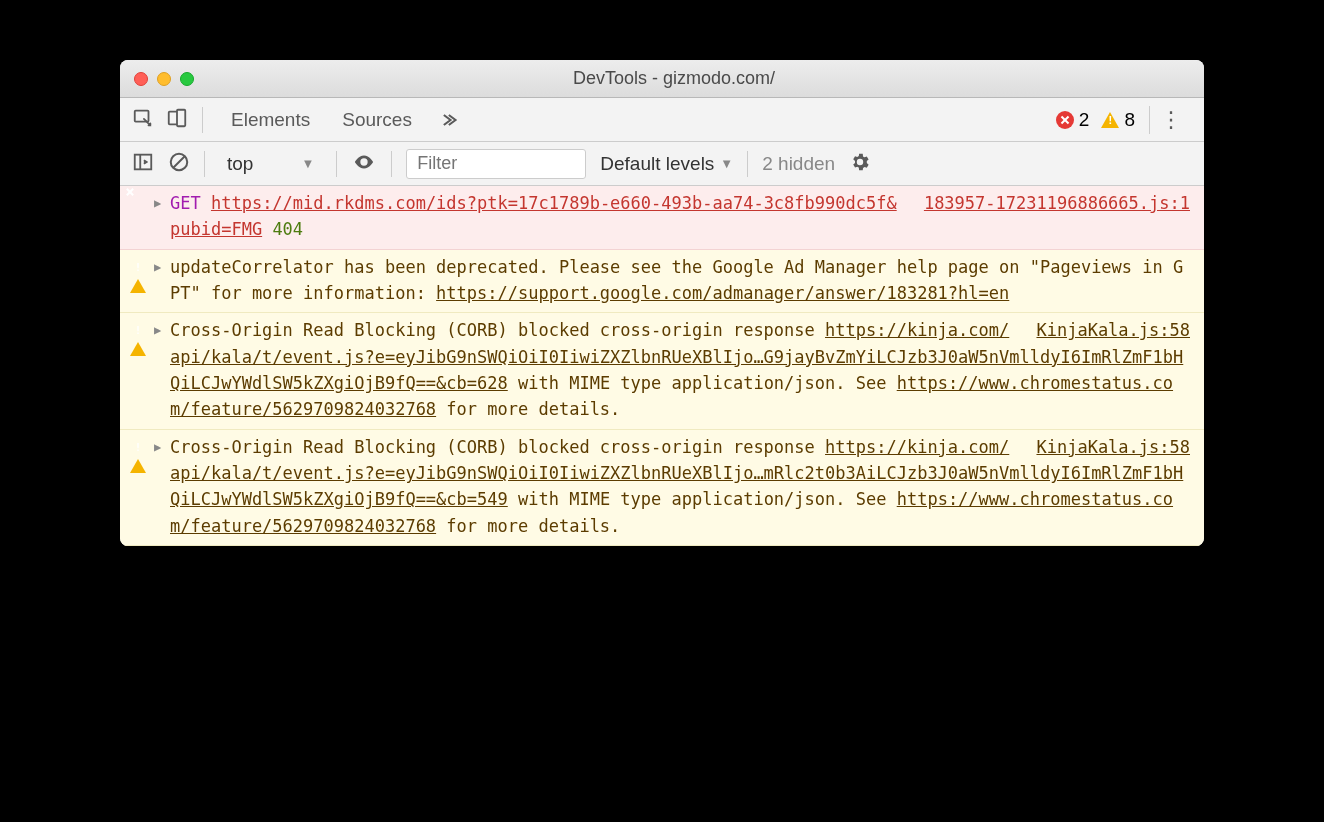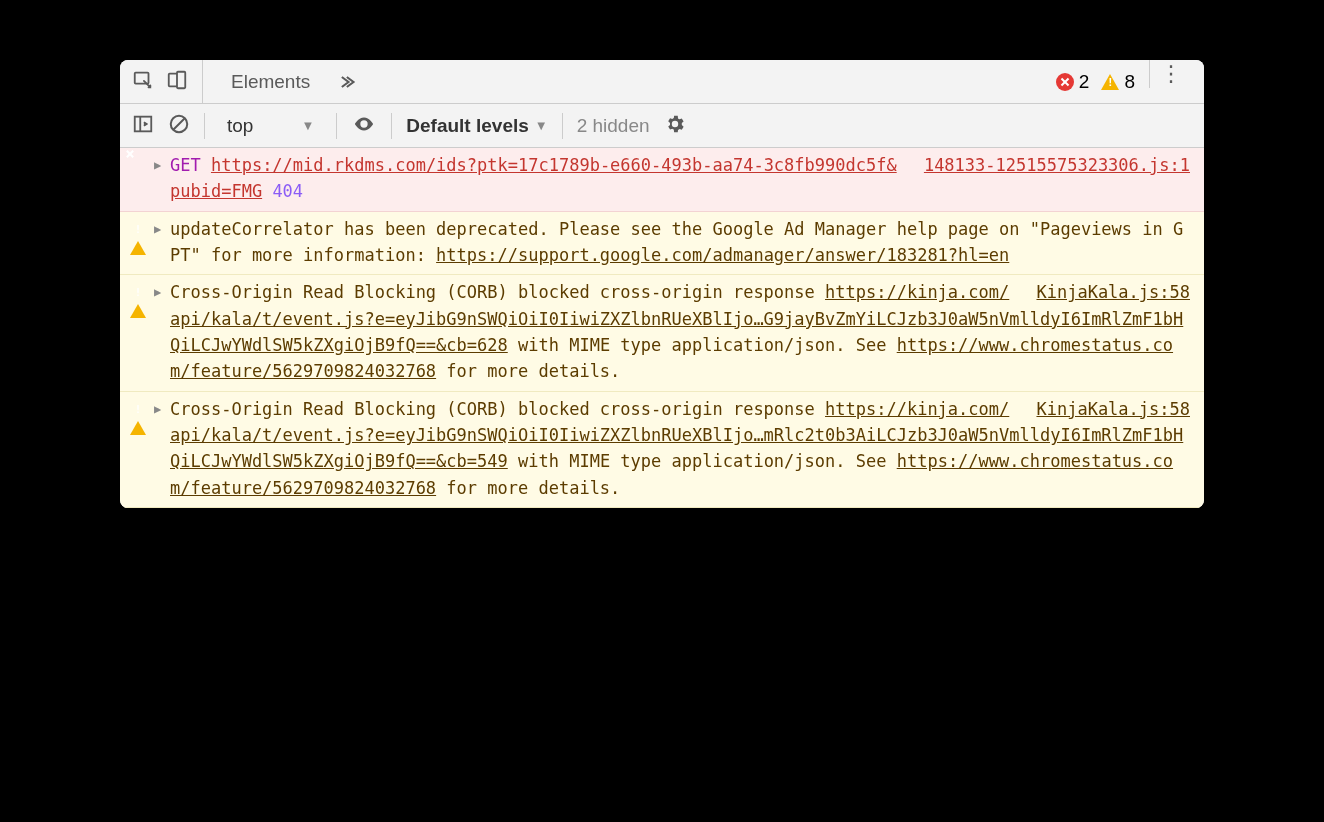--- a/index.html
+++ b/index.html
@@ -32,20 +32,21 @@
 .tl { width: 14px; height: 14px; border-radius: 50%; }
 .tl.red { background: #ff5f57; border: 0.5px solid #e14038; }
 .tl.yellow { background: #ffbd2e; border: 0.5px solid #dfa023; }
 .tl.green { background: #28c940; border: 0.5px solid #17a92c; }
 .title { flex: 1; text-align: center; font-size: 18px; color: #4a4a4a; font-weight: 400; margin-right: 50px; }
 .tabbar {
   height: 44px;
   background: #f3f3f3;
   border-bottom: 1px solid #ccc;
   display: flex;
+  align-items: center;
   padding: 0 12px;
 }
 .tab-icons { display: flex; align-items: center; gap: 12px; padding-right: 14px; border-right: 1px solid #ccc; margin-right: 12px; }
 .tab-icons svg { width: 22px; height: 22px; }
 .tabs { display: flex; height: 100%; align-items: stretch; }
 .tab { padding: 0 16px; display: flex; align-items: center; font-size: 19px; color: #5a5a5a; cursor: pointer; }
 .tab.active { color: #1a73e8; border-bottom: 3px solid #1a73e8; font-weight: 400; }
 .more-tabs { padding: 0 10px; display: flex; align-items: center; color: #5a5a5a; cursor: pointer; }
 .spacer { flex: 1; }
 .badges { display: flex; align-items: center; gap: 12px; font-size: 19px; }
@@ -58,21 +59,21 @@
 .icon-warn::after { content:'!'; position:absolute; top:2px; left:-3px; width:6px; text-align:center; color:#fff; font-size:11px; font-weight:bold; }
 .kebab { padding: 0 10px; cursor:pointer; color:#5a5a5a; font-size: 22px; border-left: 1px solid #ccc; margin-left: 14px; height: 28px; display:flex; align-items:center; }
 .filterbar {
   height: 44px; background:#f3f3f3; border-bottom:1px solid #ccc;
   display:flex; align-items:center; padding: 0 12px; gap: 14px;
 }
 .filterbar .sep { width:1px; height:26px; background:#ccc; }
 .ctx-select { display:flex; align-items:center; gap:48px; font-size:19px; color:#333; padding: 0 8px; cursor:pointer; }
 .ctx-select .caret { color:#888; font-size:13px; }
 .filter-input { border:1px solid #ccc; border-radius:3px; padding:4px 10px; font-size:18px; color:#777; width:180px; height: 30px; background:#fff; }
-.level-select { display:flex; align-items:center; gap:6px; font-size:19px; color:#333; cursor:pointer;font-weight:bold; }
+.level-select { display:flex; align-items:center; gap:6px; font-size:19px; color:#333; cursor:pointer; }
 .hidden-count { color:#888; font-size:19px; }
 .gear { cursor:pointer; color:#5a5a5a; }
 .sidebar-icon { cursor:pointer; }
 .clear-icon { cursor:pointer; }
 .eye-icon { cursor:pointer; color:#5a5a5a; }
 .log-area { font-family: Menlo, Monaco, Consolas, monospace; font-size: 17px; line-height: 1.55; }
 .msg { display:flex; padding: 4px 4px 6px 10px; border-bottom:1px solid #e8e8b8; }
 .msg.error { background:#fdeded; border-bottom-color:#f3d3d3; }
 .msg.warn { background:#fffbe5; border-bottom-color:#f0eac0; }
 .msg .msg-icon { width:24px; flex-shrink:0; padding-top:2px; }
@@ -83,46 +84,55 @@
 .msg .expand { width:16px; flex-shrink:0; color:#888; font-size:12px; padding-top:4px; cursor:pointer; }
 .msg .content { flex:1; padding-right: 10px; word-break: break-all; }
 .msg.error .content { color:#c4362f; }
 .msg.warn .content { color:#5c3c00; }
 .msg .link { text-decoration: underline; }
 .msg.error .link { color:#c4362f; }
 .msg.warn .link { color:#5c3c00; }
 .msg .src-link { text-decoration: underline; }
 .msg.error .src-link { color:#c4362f; }
 .msg.warn .src-link { color:#5c3c00; }
-.status-404 { color:#8b5cf6; font-weight: normal; }
+.status-404 { color:#4d7c0f; font-weight: normal; }
 .get-label { color:#a21caf; }
 </style>
 </head>
 <body>
 
 <div class="window">
 
+  <div class="titlebar">
+    <div class="traffic-lights">
+      <div class="tl red"></div>
+      <div class="tl yellow"></div>
+      <div class="tl green"></div>
+    </div>
+    <div class="title">DevTools - gizmodo.com/</div>
+  </div>
 
   <div class="tabbar">
     <div class="tab-icons">
       <span>
         <svg viewBox="0 0 24 24" fill="none" stroke="#5a5a5a" stroke-width="2">
             <rect x="3" y="4" width="15" height="12" rx="1"></rect>
             <path d="M13 13 L20 20 M18 20 L20 20 L20 18" stroke-linecap="round"></path>
           </svg>
       </span>
       <span>
         <svg viewBox="0 0 24 24" fill="none" stroke="#5a5a5a" stroke-width="2">
             <rect x="3" y="5" width="12" height="14" rx="1"></rect>
             <rect x="12" y="3" width="9" height="18" rx="1" fill="#f3f3f3"></rect>
           </svg>
       </span>
     </div>
     <div class="tabs">
       <div class="tab">Elements</div>
+      <div class="tab">Sources</div>
       <div class="more-tabs">
         <svg width="20" height="20" viewBox="0 0 24 24" fill="none" stroke="#5a5a5a" stroke-width="2.5">
             <path d="M7 6 L15 12 L7 18"></path>
             <path d="M13 6 L21 12 L13 18"></path>
           </svg>
       </div>
     </div>
     <div class="spacer"></div>
     <div class="badges">
       <div class="badge">
@@ -157,38 +167,39 @@
       <span class="caret">▼</span>
     </div>
     <div class="sep"></div>
     <span class="eye-icon">
       <svg width="26" height="22" viewBox="0 0 24 24" fill="#5a5a5a">
           <path d="M12 5 C6 5 2 12 2 12 s4 7 10 7 10-7 10-7 S18 5 12 5z M12 16 a4 4 0 1 1 0-8 4 4 0 0 1 0 8z"></path>
           <circle cx="12" cy="12" r="2" fill="#f3f3f3"></circle>
         </svg>
     </span>
     <div class="sep"></div>
+    <input class="filter-input" placeholder="Filter" style="">
     <div class="level-select">
       <span>Default levels</span>
       <span class="caret" style="color:#888;font-size:13px;">▼</span>
     </div>
     <div class="sep"></div>
     <span class="hidden-count">2 hidden</span>
     <span class="gear">
       <svg width="22" height="22" viewBox="0 0 24 24" fill="#5a5a5a">
           <path d="M19.4 13a7.5 7.5 0 0 0 0-2l2-1.6-2-3.4-2.4.9a7.5 7.5 0 0 0-1.7-1L15 3h-4l-.3 2.5a7.5 7.5 0 0 0-1.7 1l-2.4-.9-2 3.4L6.6 11a7.5 7.5 0 0 0 0 2l-2 1.6 2 3.4 2.4-.9a7.5 7.5 0 0 0 1.7 1L11 21h4l.3-2.5a7.5 7.5 0 0 0 1.7-1l2.4.9 2-3.4zM12 15.5A3.5 3.5 0 1 1 12 8.5a3.5 3.5 0 0 1 0 7z"></path>
         </svg>
     </span>
   </div>
 
   <div class="log-area" id="log-area">
       <div class="msg error">
         <div class="msg-icon"><span class="icon-error"></span></div>
         <div class="expand">▶</div>
-        <div class="content"><span style="float: right; padding-left: 20px;"><span class="src-link">148133-12515575323306.js:1</span></span><span class="get-label">GET </span><span class="link">https://mid.rkdms.com/ids?ptk=17c1789b-e660-493b-aa74-3c8fb990dc5f&amp;pubid=FMG</span><span> </span><span class="status-404">404</span></div>
+        <div class="content"><span style="float: right; padding-left: 20px;"><span class="src-link">183957-17231196886665.js:1</span></span><span class="get-label">GET </span><span class="link">https://mid.rkdms.com/ids?ptk=17c1789b-e660-493b-aa74-3c8fb990dc5f&amp;pubid=FMG</span><span> </span><span class="status-404">404</span></div>
       </div>
       <div class="msg warn">
         <div class="msg-icon"><span class="icon-warn"></span></div>
         <div class="expand">▶</div>
         <div class="content"><span>updateCorrelator has been deprecated. Please see the Google Ad Manager help page on "Pageviews in GPT" for more information: </span><span class="link">https://support.google.com/admanager/answer/183281?hl=en</span></div>
       </div>
       <div class="msg warn">
         <div class="msg-icon"><span class="icon-warn"></span></div>
         <div class="expand">▶</div>
         <div class="content"><span style="float: right; padding-left: 20px;"><span class="src-link">KinjaKala.js:58</span></span><span>Cross-Origin Read Blocking (CORB) blocked cross-origin response </span><span class="link">https://kinja.com/api/kala/t/event.js?e=eyJibG9nSWQiOiI0IiwiZXZlbnRUeXBlIjo…G9jayBvZmYiLCJzb3J0aW5nVmlldyI6ImRlZmF1bHQiLCJwYWdlSW5kZXgiOjB9fQ==&amp;cb=628</span><span> with MIME type application/json. See </span><span class="link">https://www.chromestatus.com/feature/5629709824032768</span><span> for more details.</span></div>

